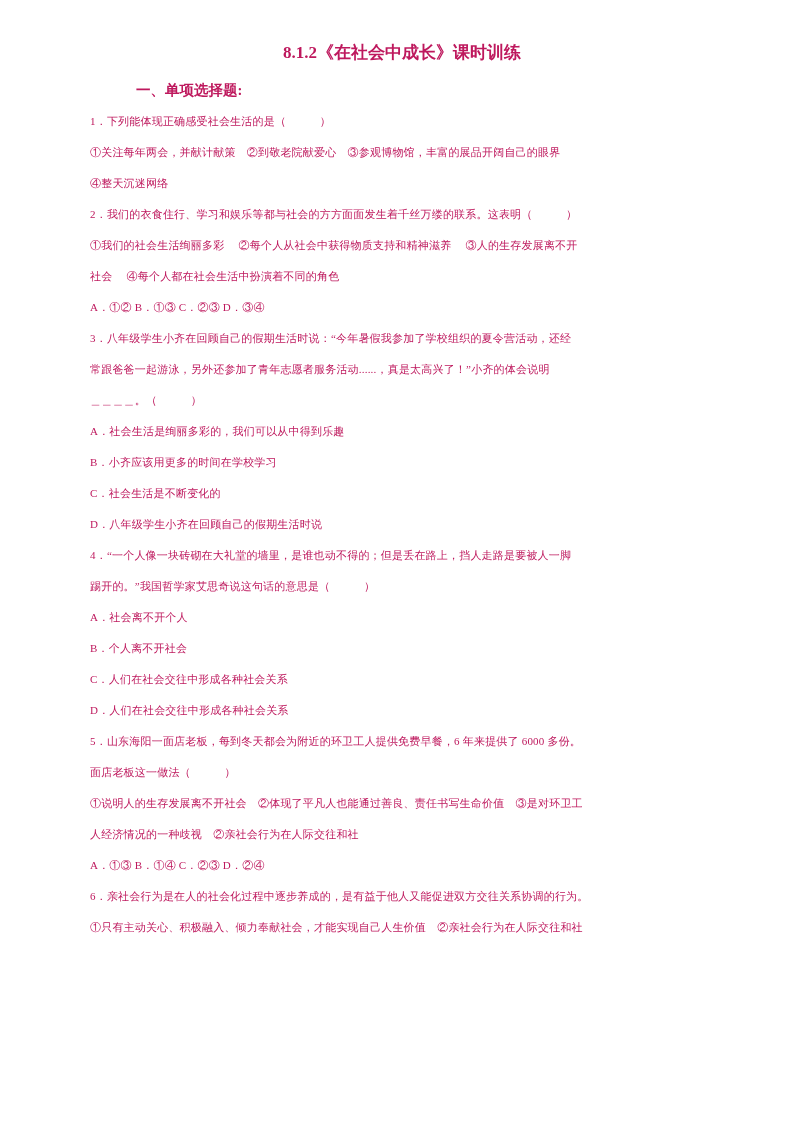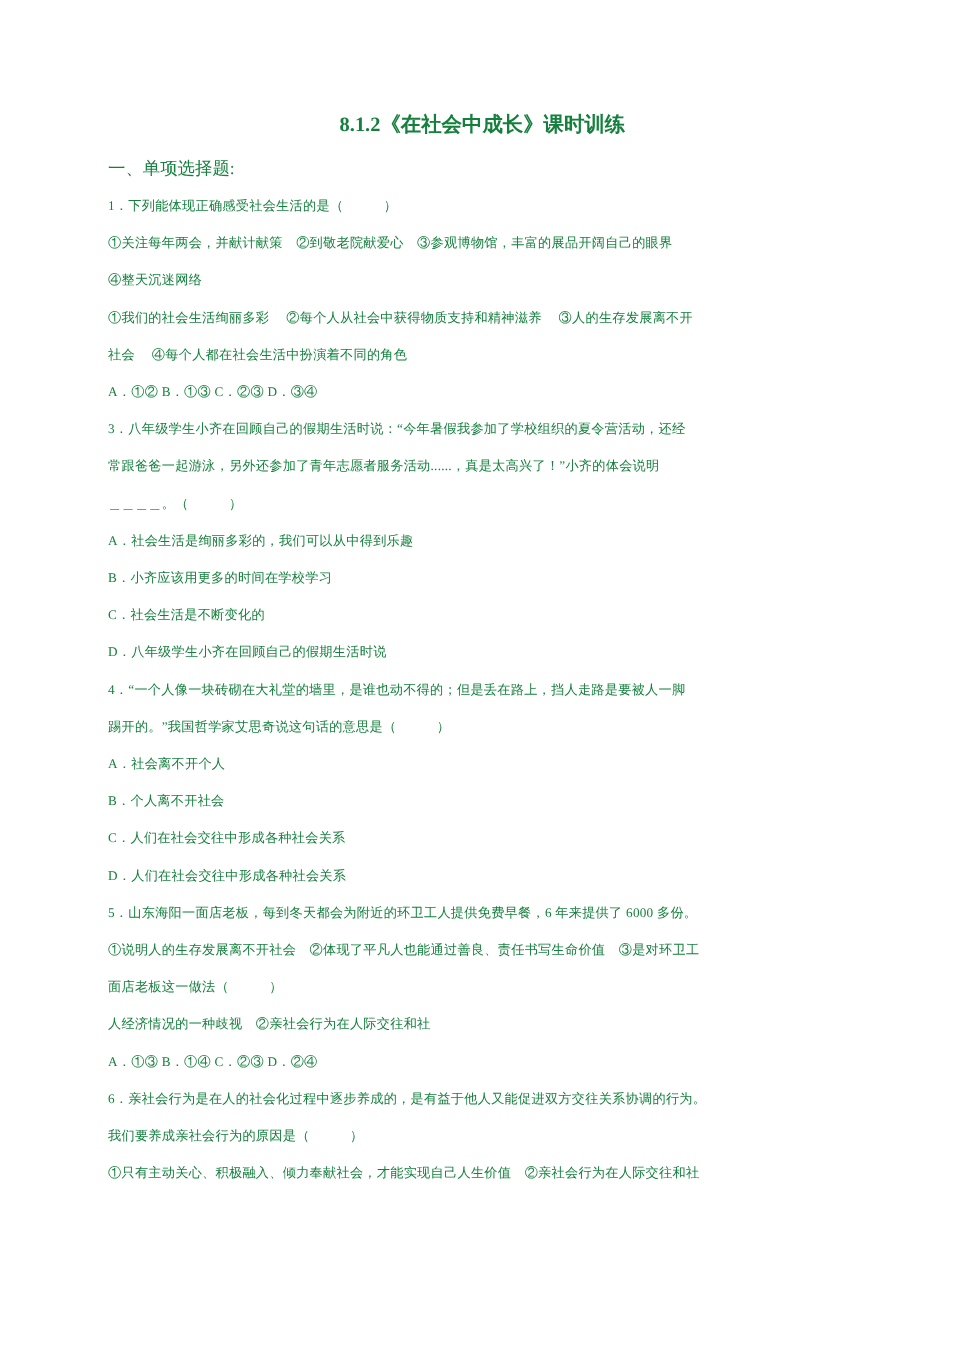--- a/index.html
+++ b/index.html
@@ -9,73 +9,74 @@
   body {
     width: 794px;
     height: 1123px;
     background: #ffffff;
     overflow: hidden;
   }
   .page {
     box-sizing: border-box;
     width: 794px;
     height: 1123px;
-    padding: 88px 80px 0 90px;
+    padding: 37px 80px 0 90px;
     font-family: "Liberation Serif", "DejaVu Serif", serif;
-    color: #15803d;
+    color: #be185d;
   }
   .doc-title {
     font-size: 17px;
     font-weight: bold;
     text-align: center;
     line-height: 32px;
     margin: 0 0 6px 0;
     white-space: pre;
   }
   .section-heading {
     font-size: 14.5px;
-    font-weight: normal;
+    font-weight: bold;
     line-height: 31px;
     white-space: pre;
+    margin-left: 46px;
   }
   .line {
     font-size: 11px;
     line-height: 31px;
     white-space: pre;
     letter-spacing: 0.2px;
   }
 </style>
 </head>
 <body>
 
 <div class="page">
   <h1 class="doc-title">8.1.2《在社会中成长》课时训练</h1>
   <div class="section-heading">一、单项选择题:</div>
   <div id="questions">
       <div class="line">1．下列能体现正确感受社会生活的是（　　　）</div>
       <div class="line">①关注每年两会，并献计献策　②到敬老院献爱心　③参观博物馆，丰富的展品开阔自己的眼界</div>
       <div class="line">④整天沉迷网络</div>
+      <div class="line">2．我们的衣食住行、学习和娱乐等都与社会的方方面面发生着千丝万缕的联系。这表明（　　　）</div>
       <div class="line">①我们的社会生活绚丽多彩　 ②每个人从社会中获得物质支持和精神滋养　 ③人的生存发展离不开</div>
       <div class="line">社会　 ④每个人都在社会生活中扮演着不同的角色</div>
       <div class="line">A．①② B．①③ C．②③ D．③④</div>
       <div class="line">3．八年级学生小齐在回顾自己的假期生活时说：“今年暑假我参加了学校组织的夏令营活动，还经</div>
       <div class="line">常跟爸爸一起游泳，另外还参加了青年志愿者服务活动......，真是太高兴了！”小齐的体会说明</div>
       <div class="line">＿＿＿＿。（　　　）</div>
       <div class="line">A．社会生活是绚丽多彩的，我们可以从中得到乐趣</div>
       <div class="line">B．小齐应该用更多的时间在学校学习</div>
       <div class="line">C．社会生活是不断变化的</div>
       <div class="line">D．八年级学生小齐在回顾自己的假期生活时说</div>
       <div class="line">4．“一个人像一块砖砌在大礼堂的墙里，是谁也动不得的；但是丢在路上，挡人走路是要被人一脚</div>
       <div class="line">踢开的。”我国哲学家艾思奇说这句话的意思是（　　　）</div>
       <div class="line">A．社会离不开个人</div>
       <div class="line">B．个人离不开社会</div>
       <div class="line">C．人们在社会交往中形成各种社会关系</div>
       <div class="line">D．人们在社会交往中形成各种社会关系</div>
       <div class="line">5．山东海阳一面店老板，每到冬天都会为附近的环卫工人提供免费早餐，6 年来提供了 6000 多份。</div>
+      <div class="line">面店老板这一做法（　　　）</div>
       <div class="line">①说明人的生存发展离不开社会　②体现了平凡人也能通过善良、责任书写生命价值　③是对环卫工</div>
-      <div class="line">面店老板这一做法（　　　）</div>
       <div class="line">人经济情况的一种歧视　②亲社会行为在人际交往和社</div>
       <div class="line">A．①③ B．①④ C．②③ D．②④</div>
       <div class="line">6．亲社会行为是在人的社会化过程中逐步养成的，是有益于他人又能促进双方交往关系协调的行为。</div>
-      <div class="line">我们要养成亲社会行为的原因是（　　　）</div>
       <div class="line">①只有主动关心、积极融入、倾力奉献社会，才能实现自己人生价值　②亲社会行为在人际交往和社</div>
     </div>
 </div>
 
 </body></html>

